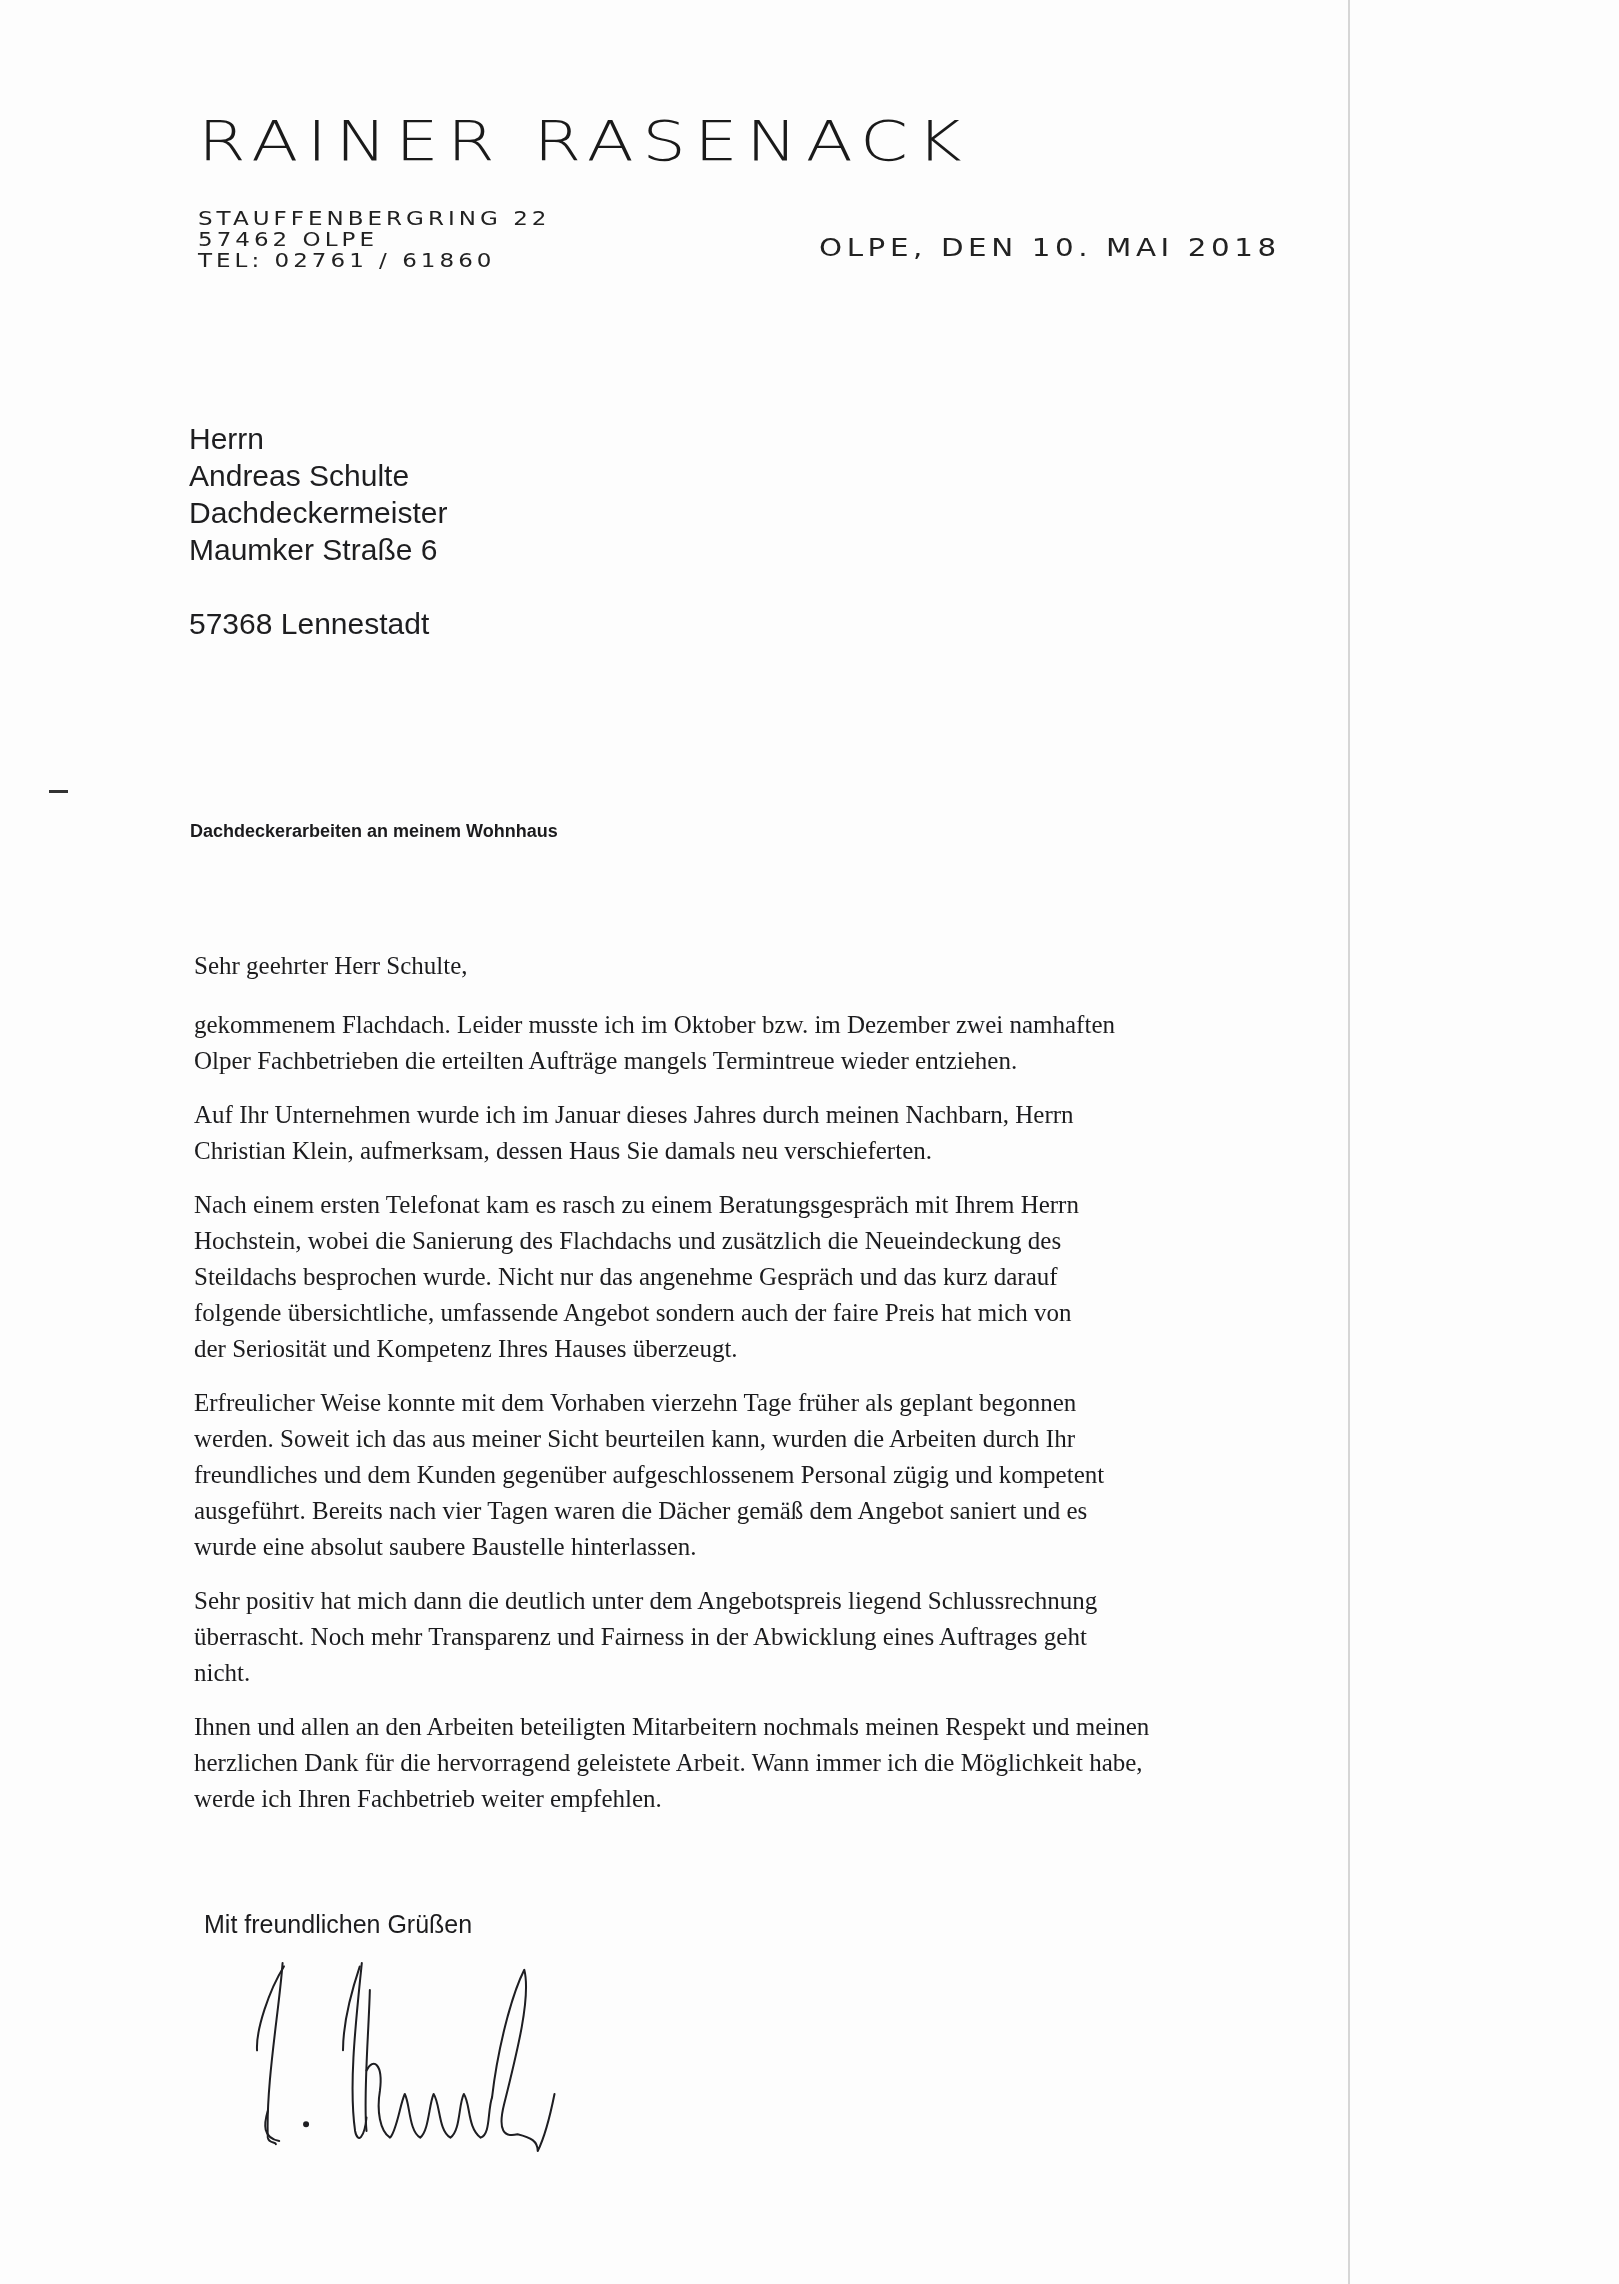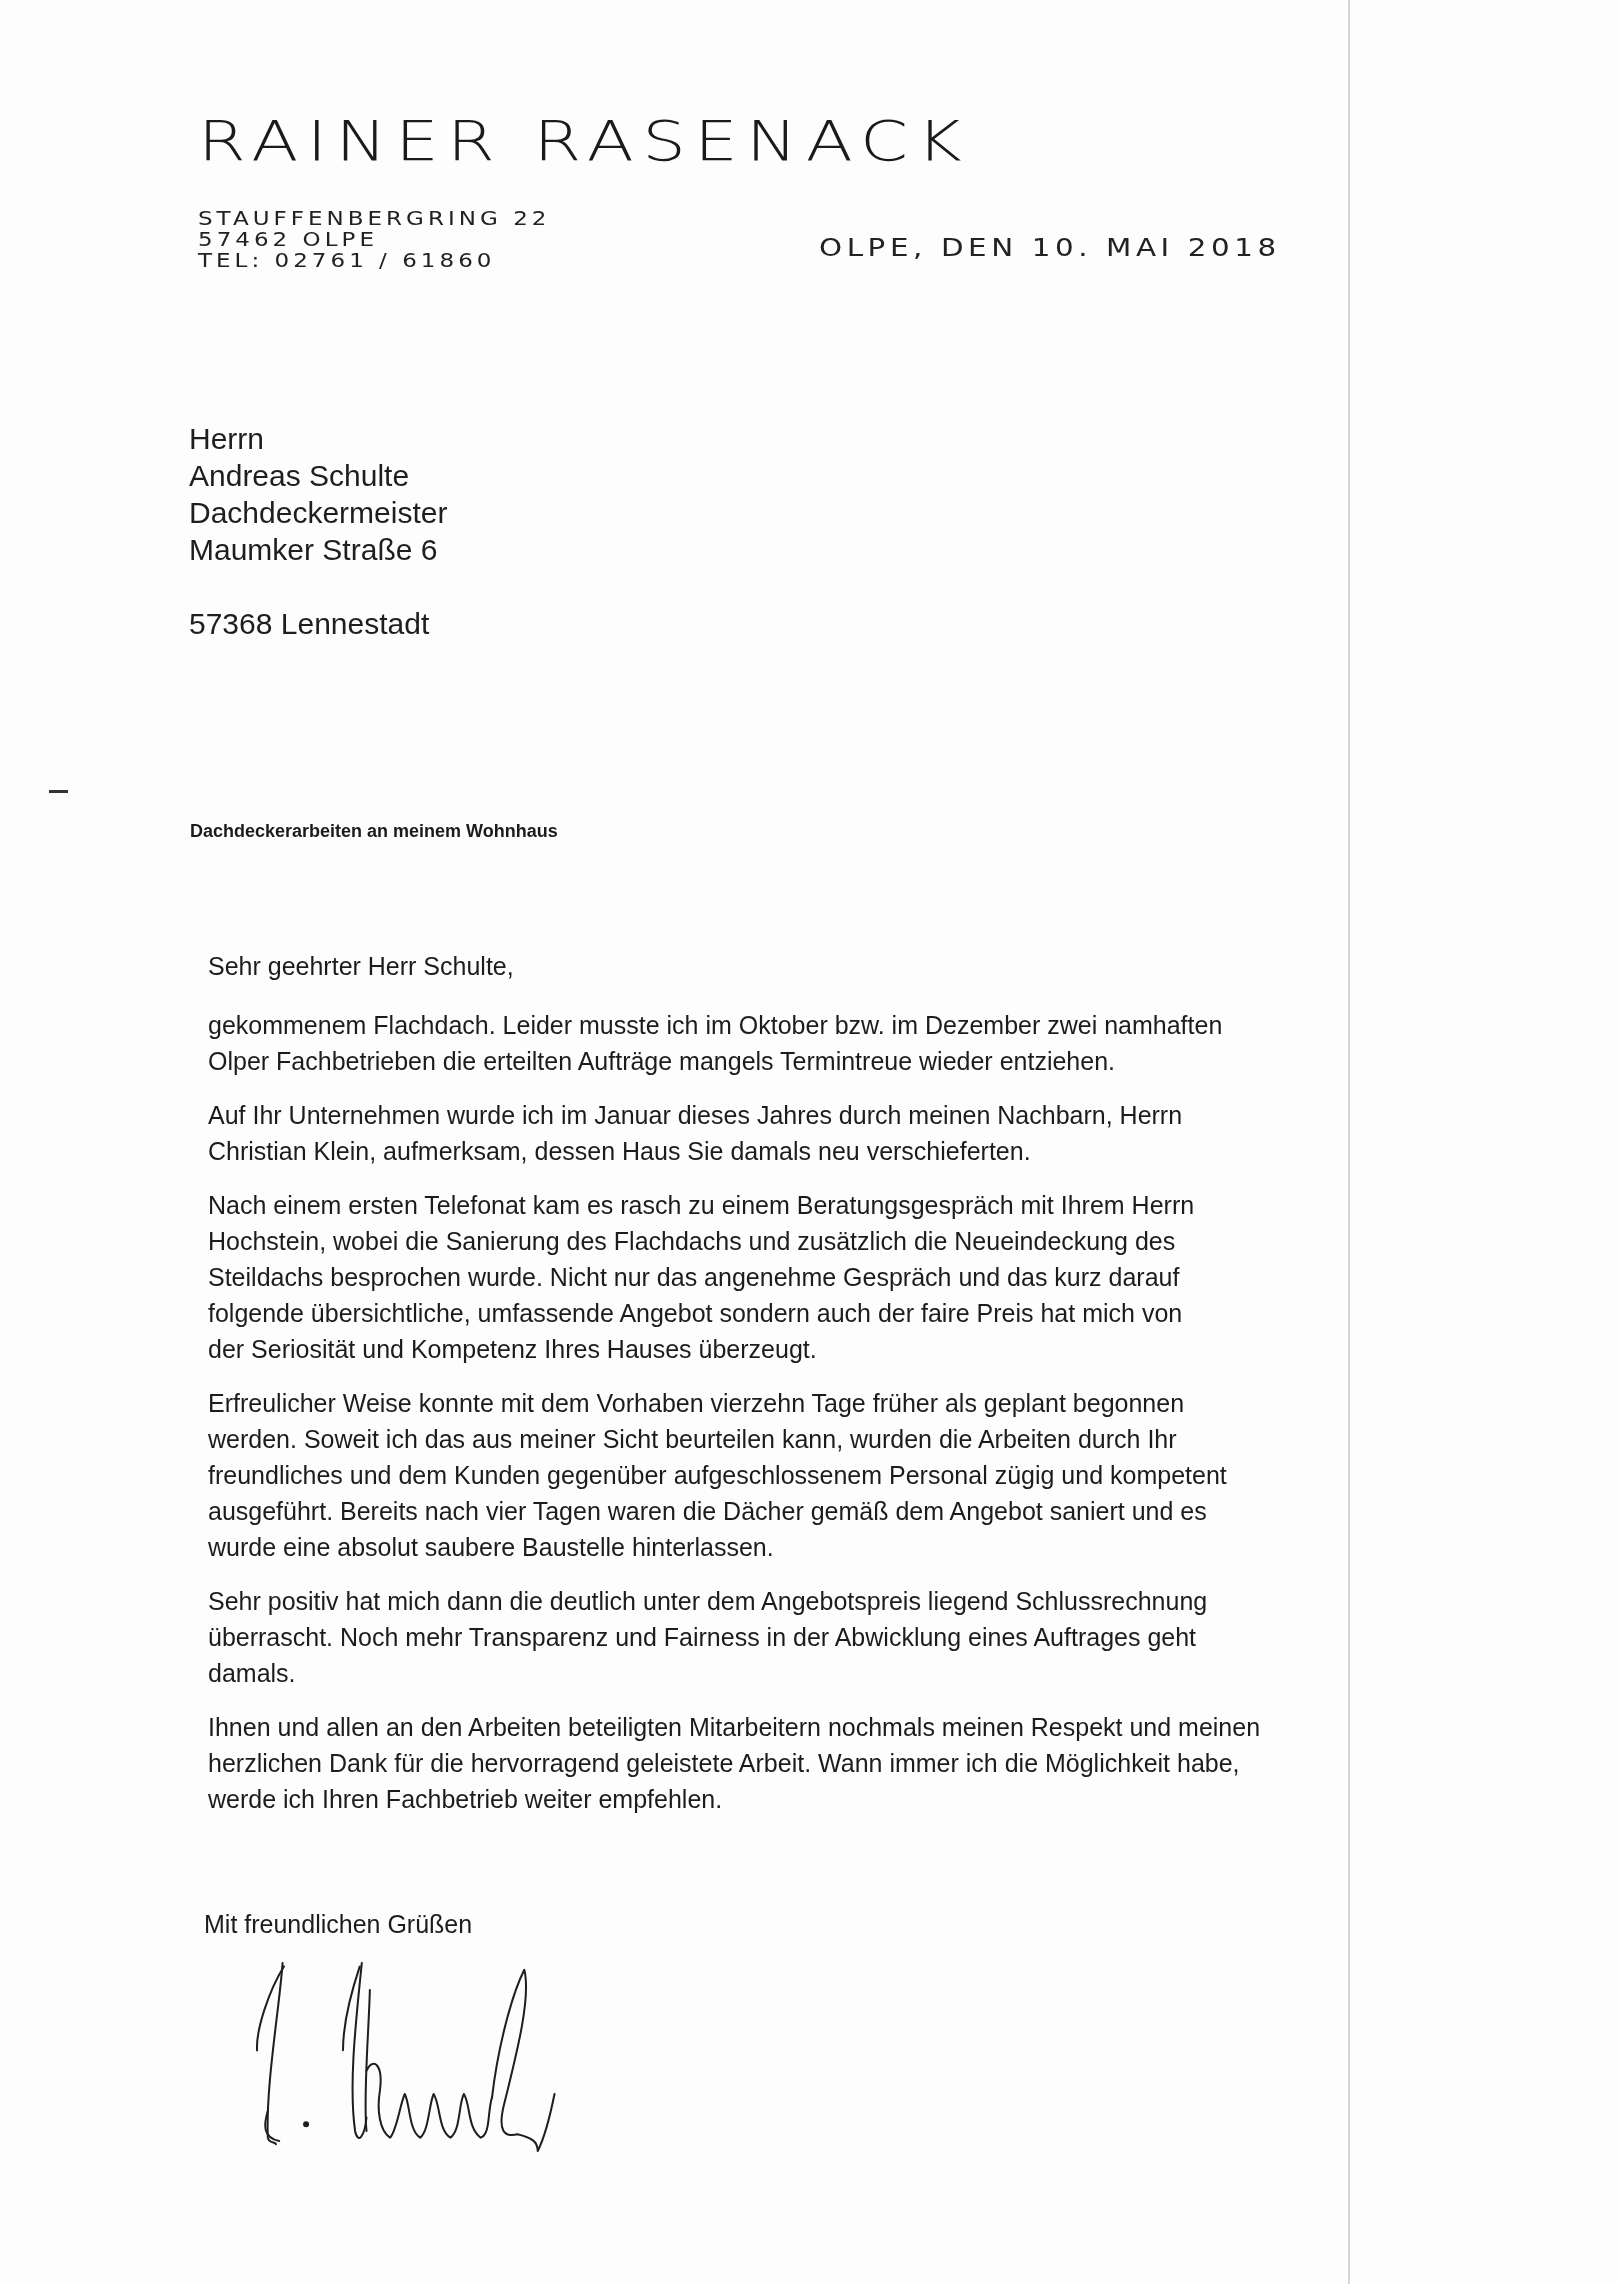--- a/index.html
+++ b/index.html
@@ -29,22 +29,22 @@
   .recipient {
     position:absolute; left:189px; top:420px; font-size:30px; line-height:37px; color:#1e1e20;
   }
   .recipient .city { margin-top:37px; }
   .margin-mark { position:absolute; left:49px; top:790px; width:19px; height:3.4px; background:#333; }
   .subject {
     position:absolute; left:190px; top:821px; font-size:18px; font-weight:bold; color:#1b1b1d;
     white-space:nowrap;
   }
   .body-text {
-    position:absolute; left:208px; top:948px; width:1264px;
-    font-size:25px; line-height:36px; color:#1c1c1e;
+    position:absolute; left:194px; top:948px; width:1264px;
+    font-size:25px; line-height:36px; color:#1c1c1e;font-family:Liberation Serif, serif;
   }
   .body-text p { margin:0 0 18px 0; }
   .body-text .line { display:block; white-space:nowrap; }
   .salutation { margin-bottom:23px !important; }
   .closing { position:absolute; left:204px; top:1910px; font-size:25px; color:#1c1c1e; white-space:nowrap; }
   .signature { position:absolute; left:249px; top:1936px; }
   em { font-style:italic; }
 </style>
 </head>
 <body>
@@ -94,21 +94,21 @@
       <p>
         <span class="line">Erfreulicher Weise konnte mit dem Vorhaben vierzehn Tage früher als geplant begonnen</span>
         <span class="line">werden. Soweit ich das aus meiner Sicht beurteilen kann, wurden die Arbeiten durch Ihr</span>
         <span class="line">freundliches und dem Kunden gegenüber aufgeschlossenem Personal zügig und kompetent</span>
         <span class="line">ausgeführt. Bereits nach vier Tagen waren die Dächer gemäß dem Angebot saniert und es</span>
         <span class="line">wurde eine absolut saubere Baustelle hinterlassen.</span>
       </p>
       <p>
         <span class="line">Sehr positiv hat mich dann die deutlich unter dem Angebotspreis liegend Schlussrechnung</span>
         <span class="line">überrascht. Noch mehr Transparenz und Fairness in der Abwicklung eines Auftrages geht</span>
-        <span class="line">damals.</span>
+        <span class="line">nicht.</span>
       </p>
       <p>
         <span class="line">Ihnen und allen an den Arbeiten beteiligten Mitarbeitern nochmals meinen Respekt und meinen</span>
         <span class="line">herzlichen Dank für die hervorragend geleistete Arbeit. Wann immer ich die Möglichkeit habe,</span>
         <span class="line">werde ich Ihren Fachbetrieb weiter empfehlen.</span>
       </p>
     </div>
 </div>
 
 <div class="closing">Mit freundlichen Grüßen</div>

